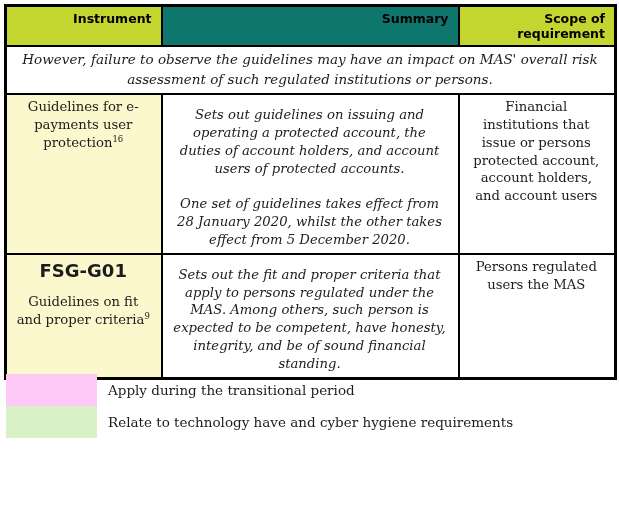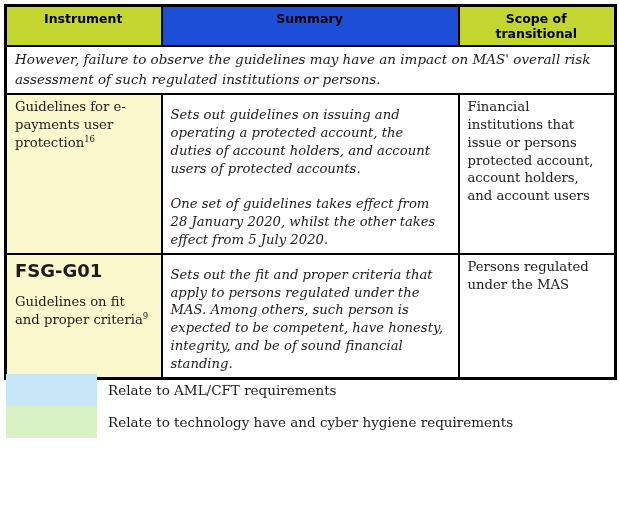--- a/index.html
+++ b/index.html
@@ -20,26 +20,27 @@
     width: 610px;
     border-collapse: collapse;
     border: 3px solid #000000;
     table-layout: fixed;
   }
   table.instruments th,
   table.instruments td {
     border: 2px solid #000000;
     vertical-align: top;
     padding: 3px 9px 4px 8px;
+    text-align: center;
   }
   table.instruments th {
     font-family: "DejaVu Sans", sans-serif;
     font-weight: bold;
     font-size: 12.5px;
-    text-align: center;
+    text-align: right;
     padding-top: 4px;
     padding-bottom: 4px;
     color: #000000;
   }
   td.note-cell {
     font-style: italic;
     font-size: 13.5px;
     line-height: 1.45;
     height: 44px;
     padding-top: 5px;
@@ -91,53 +92,53 @@
 
   <table class="instruments">
     <colgroup>
       <col style="width:156px">
       <col style="width:297px">
       <col style="width:157px">
     </colgroup>
     <tbody>
         <tr>
       <th style="background-color: rgb(195, 213, 47);">Instrument</th>
-      <th style="background-color: #1d4ed8;">Summary</th>
-      <th style="background-color: rgb(195, 213, 47);">Scope of transitional</th>
+      <th style="background-color: #0f766e;">Summary</th>
+      <th style="background-color: rgb(195, 213, 47);">Scope of requirement</th>
     </tr>
     <tr>
       <td class="note-cell" colspan="3">However, failure to observe the guidelines may have an impact on MAS' overall risk assessment of such regulated institutions or persons.</td>
     </tr>
     <tr class="data-row-1">
       <td class="body-cell" style="background-color: rgb(251, 248, 205);">
         <span>Guidelines for e-payments user protection</span><sup class="fn">16</sup>
       </td>
       <td class="body-cell">
         <p>Sets out guidelines on issuing and operating a protected account, the duties of account holders, and account users of protected accounts.</p>
-        <p>One set of guidelines takes effect from 28 January 2020, whilst the other takes effect from 5 July 2020.</p>
+        <p>One set of guidelines takes effect from 28 January 2020, whilst the other takes effect from 5 December 2020.</p>
       </td>
       <td class="body-cell">Financial institutions that issue or persons protected account, account holders, and account users</td>
     </tr>
     <tr class="data-row-2">
       <td class="body-cell" style="background-color: rgb(251, 248, 205);">
         <div class="instrument-code">FSG-G01</div>
         <span>Guidelines on fit and proper criteria</span><sup class="fn">9</sup>
       </td>
       <td class="body-cell">
         <p>Sets out the fit and proper criteria that apply to persons regulated under the MAS. Among others, such person is expected to be competent, have honesty, integrity, and be of sound financial standing.</p>
       </td>
-      <td class="body-cell">Persons regulated under the MAS</td>
+      <td class="body-cell">Persons regulated users the MAS</td>
     </tr>
   </tbody>
     </table>
 
   <div class="legend">
     <div class="legend-item">
-      <div class="legend-swatch" style="background-color: rgb(199, 231, 249);"></div>
-      <div class="legend-label">Relate to AML/CFT requirements</div>
+      <div class="legend-swatch" style="background-color: rgb(254, 201, 247);"></div>
+      <div class="legend-label">Apply during the transitional period</div>
     </div>
     <div class="legend-item">
       <div class="legend-swatch" style="background-color: rgb(217, 242, 197);"></div>
       <div class="legend-label">Relate to technology have and cyber hygiene requirements</div>
     </div>
   </div>
 
 </div>
 
 </body></html>

